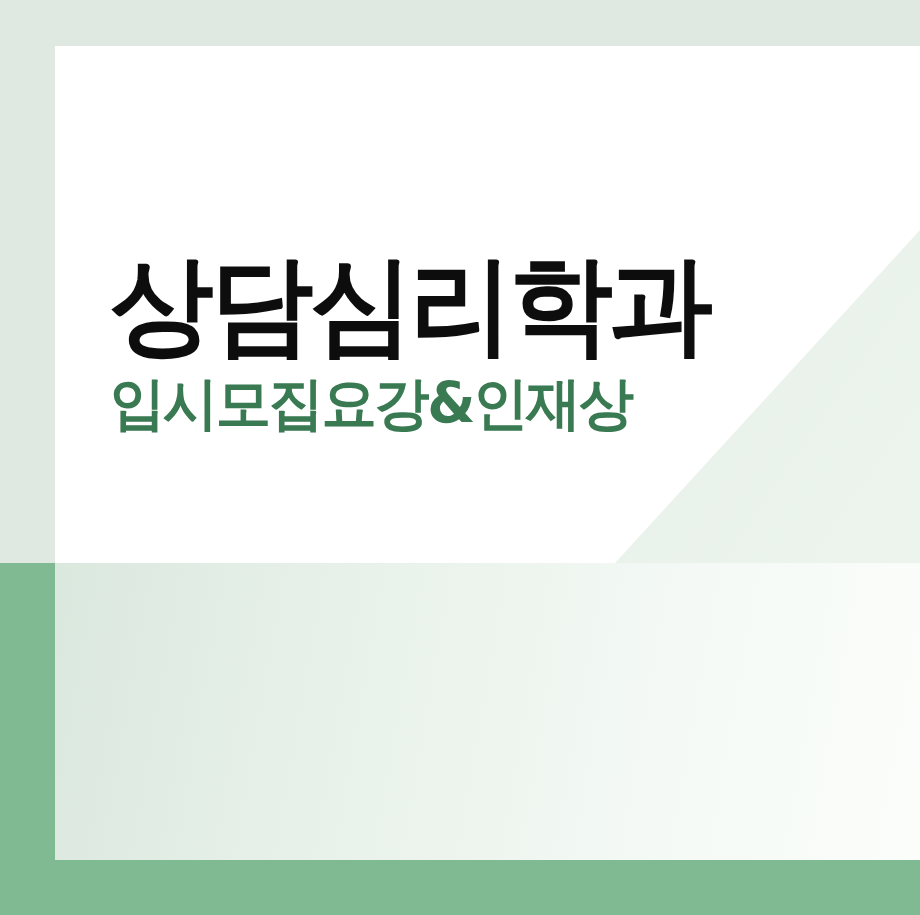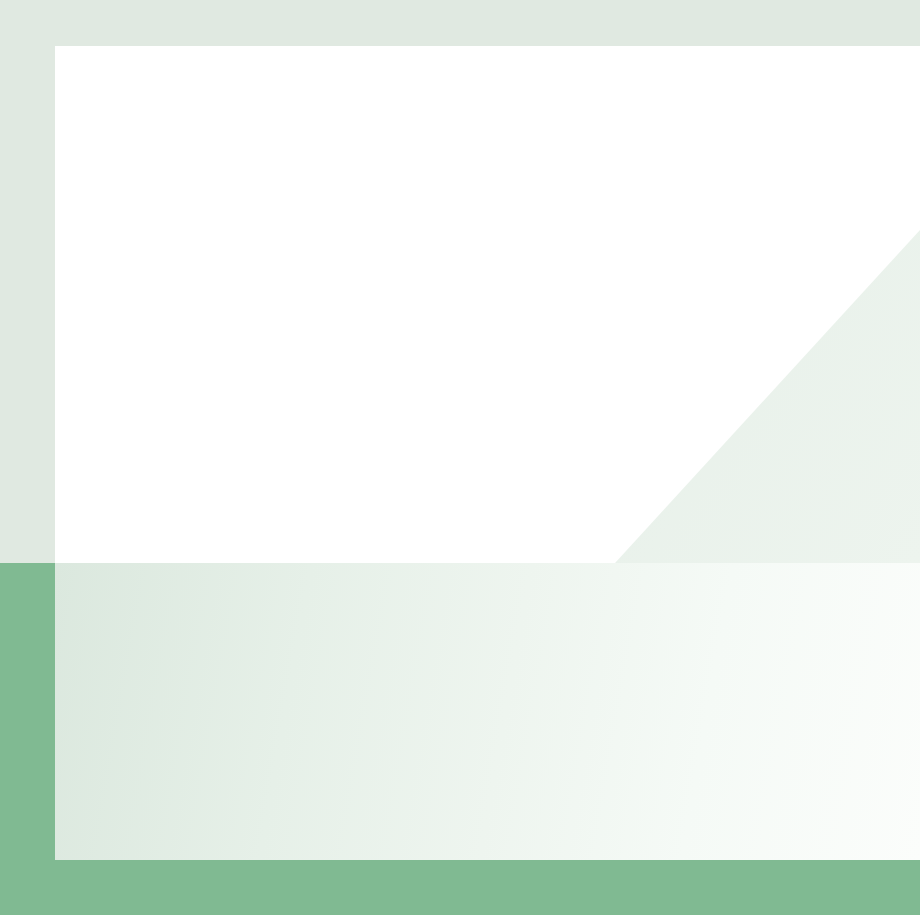--- a/index.html
+++ b/index.html
@@ -107,16 +107,20 @@
 <div class="poster">
 
   <div class="bg-lower"></div>
 
   <div class="card">
 
     <div class="card-wash"></div>
 
     <div class="card-diagonal"></div>
 
+    <div class="text-block">
+      <h1 class="title-main">상담심리학과</h1>
+      <h2 class="title-sub">입시모집요강&amp;인재상</h2>
+    </div>
 
   </div>
 
 </div>
 
 </body></html>

